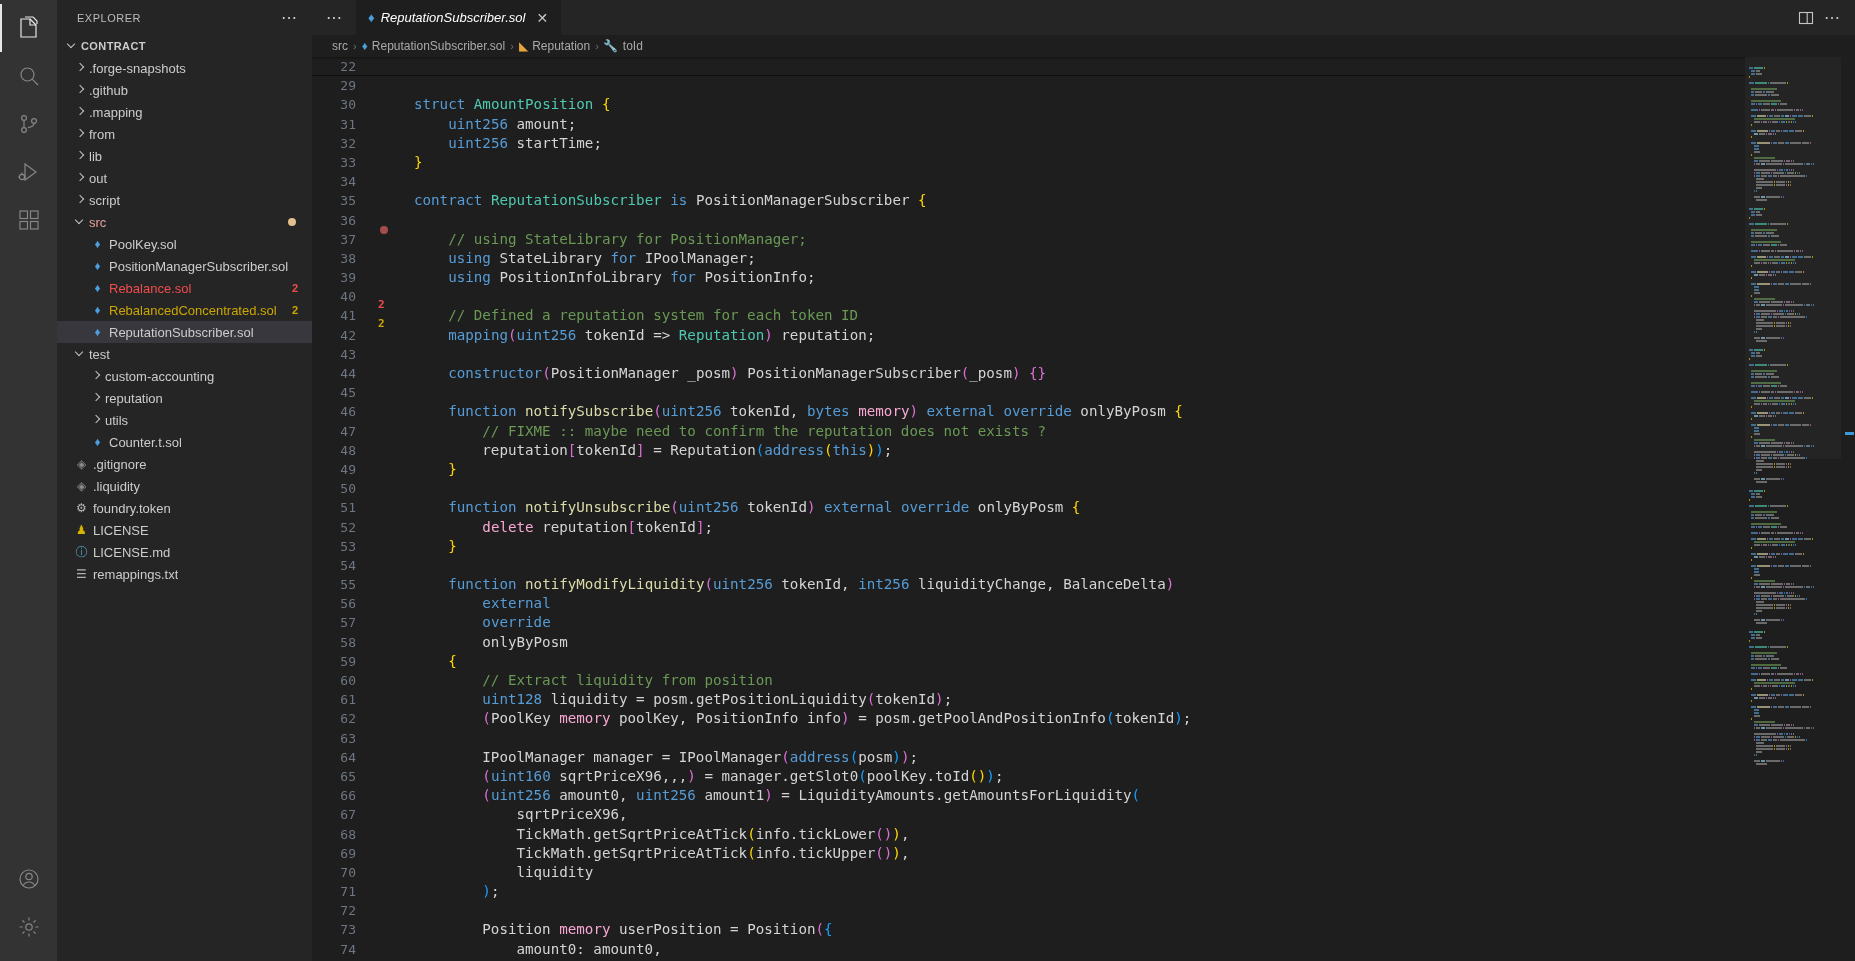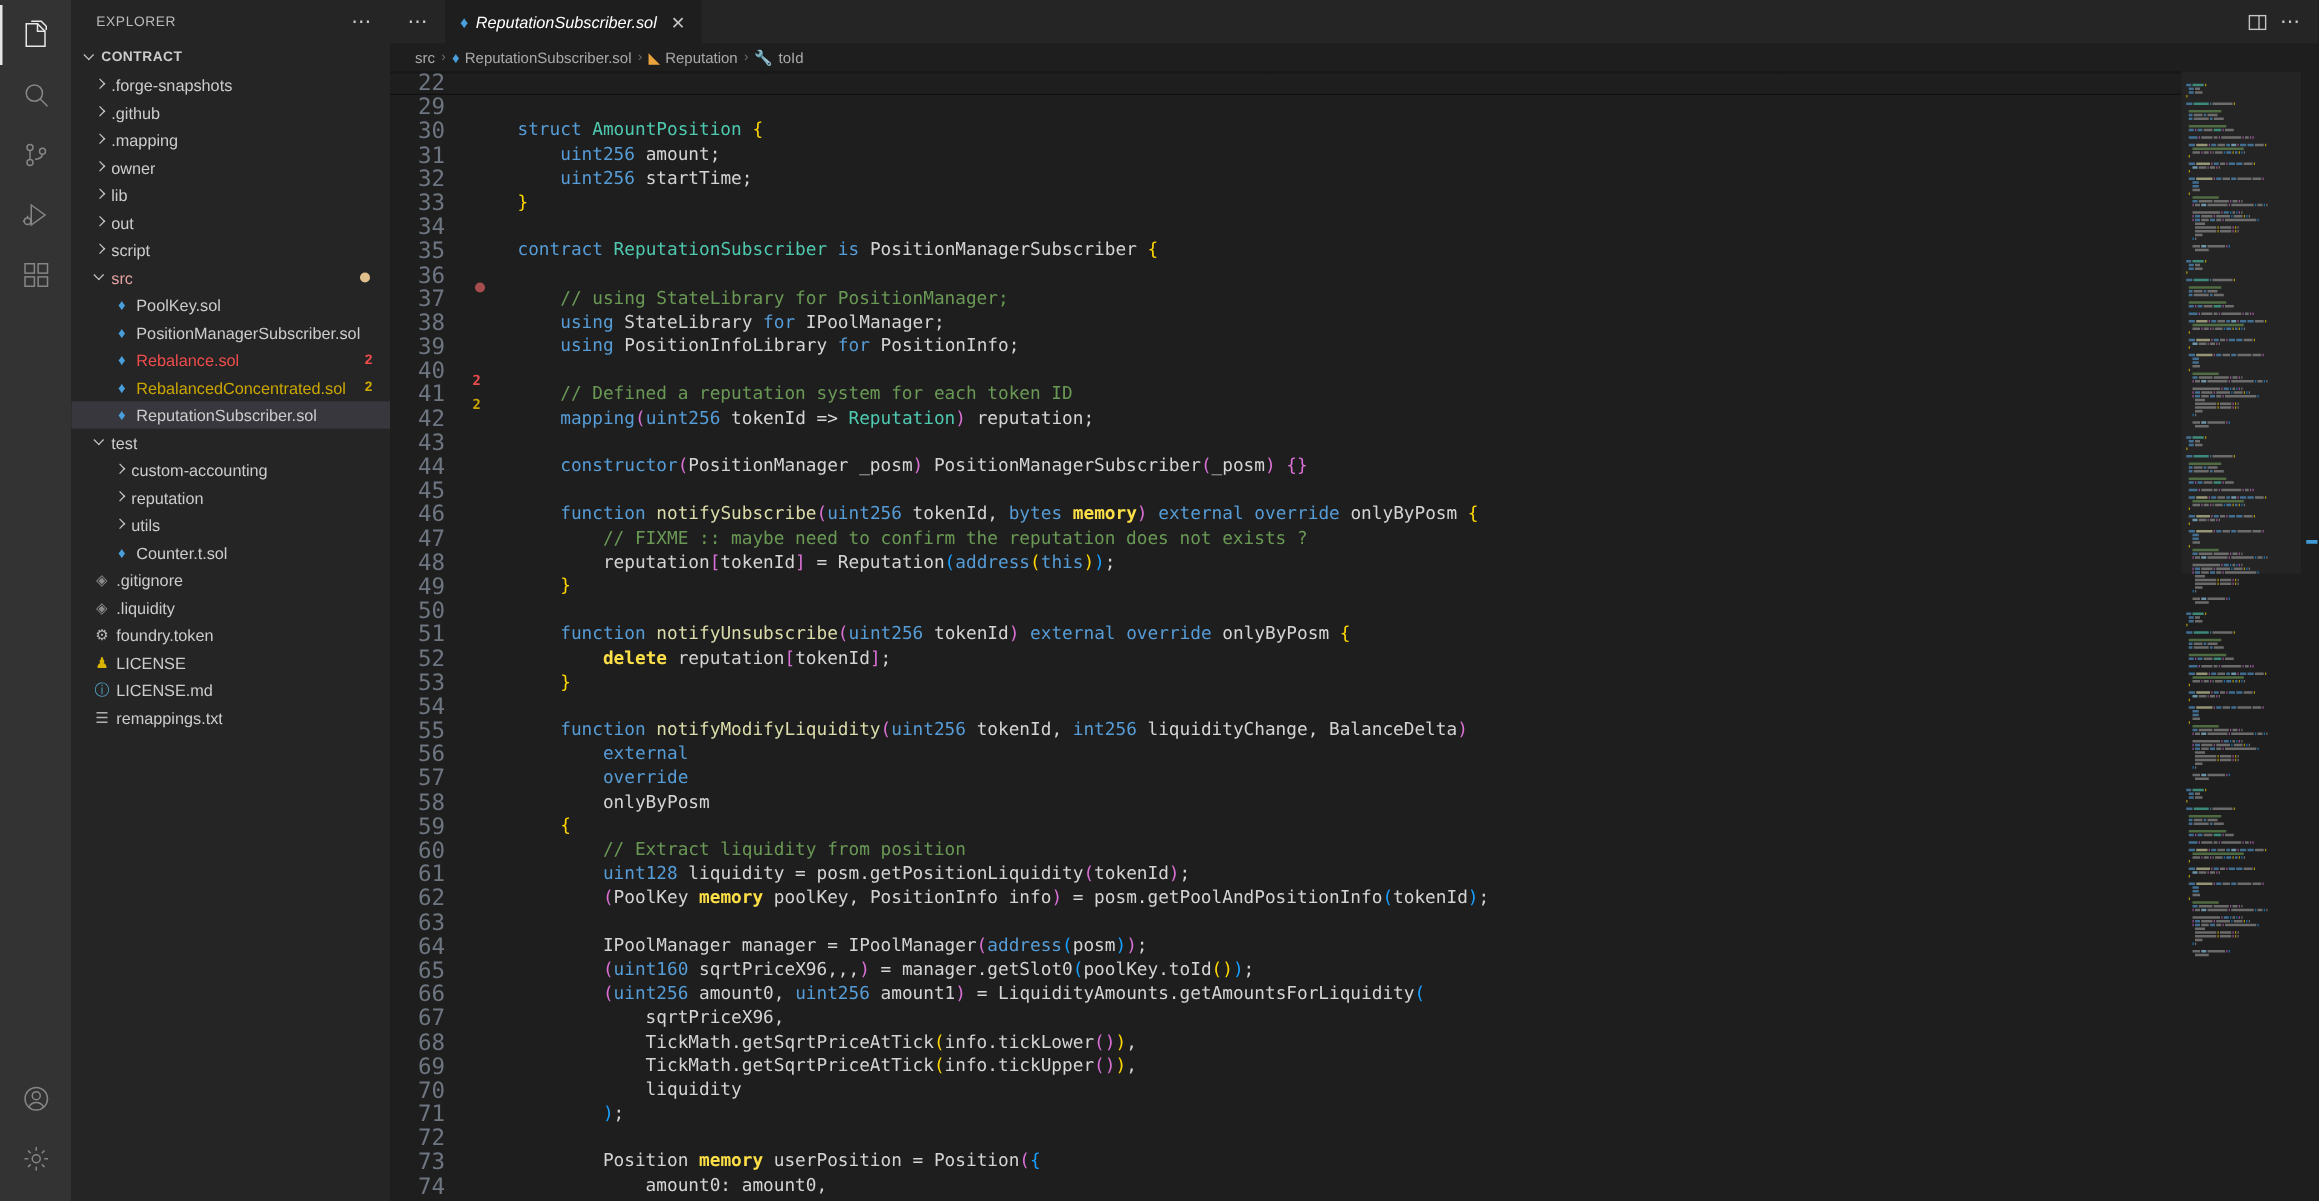--- a/index.html
+++ b/index.html
@@ -122,31 +122,31 @@
   .editorbody { flex: 1; display: flex; position: relative; overflow: hidden; background: #1e1e1e; }
   .code-scroll { flex: 1; position: relative; overflow: hidden; }
   .codelines {
     font-family: "DejaVu Sans Mono", "Liberation Mono", monospace;
     font-size: 14.2px; line-height: 19.2px;
     padding-top: 0px; white-space: pre;
   }
   .cline { display: flex; height: 19.2px; align-items: center; }
   .gutter {
     width: 66px; flex: 0 0 66px; text-align: right; padding-right: 22px;
-    color: #6e7681; font-size: 18px; user-select: none;
+    color: #6e7681; font-size: 13px; user-select: none;
   }
   .glyph { width: 22px; flex: 0 0 22px; position: relative; }
   .codetext { flex: 1; padding-left: 14px; color: #d4d4d4; }
   .cline.firstline { border-bottom: 1px solid #101010; }
 
   
   .kw   { color: #569cd6; }   
   .typ  { color: #4ec9b0; }   
   .fn   { color: #dcdcaa; }   
-  .var  { color: #fde047; font-weight: bold; }
+  .var  { color: #f9a8d4; }
   .cmt  { color: #6a9955; }
   .pn1  { color: #ffd700; }
   .pn2  { color: #da70d6; }
   .pn3  { color: #179fff; }
   .pl   { color: #d4d4d4; }
 
   
   .minimap {
     width: 96px; flex: 0 0 96px; background: #1e1e1e; position: relative;
     overflow: hidden; padding-top: 4px;
@@ -254,21 +254,21 @@
             <span class="lbl">.github</span>
           </div>
           <div class="row">
             <span class="spacer16"></span>
             <span class="chev"></span>
             <span class="lbl">.mapping</span>
           </div>
           <div class="row">
             <span class="spacer16"></span>
             <span class="chev"></span>
-            <span class="lbl">owner</span>
+            <span class="lbl">from</span>
           </div>
           <div class="row">
             <span class="spacer16"></span>
             <span class="chev"></span>
             <span class="lbl">lib</span>
           </div>
           <div class="row">
             <span class="spacer16"></span>
             <span class="chev"></span>
             <span class="lbl">out</span>

